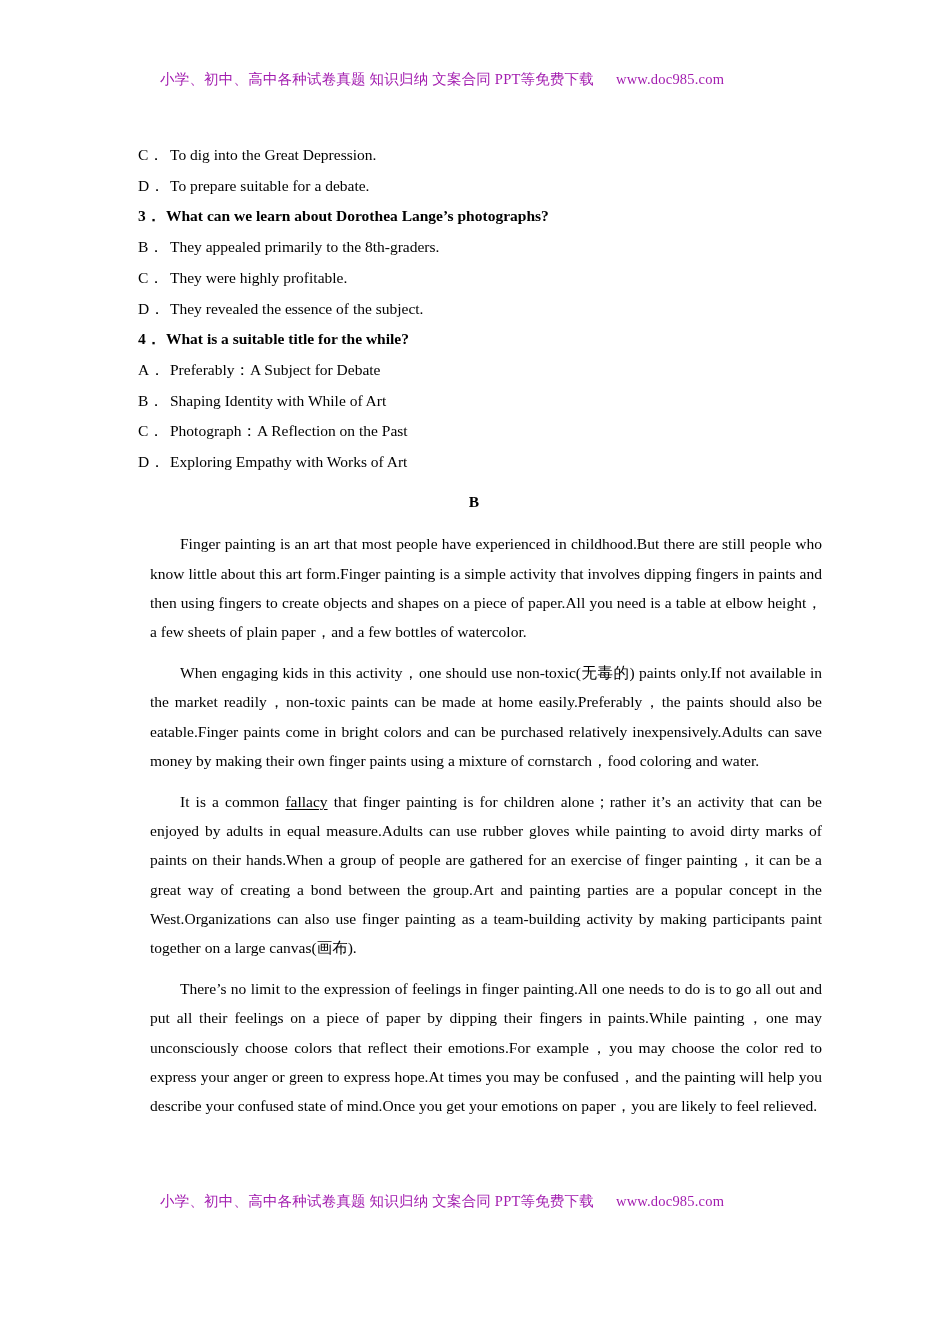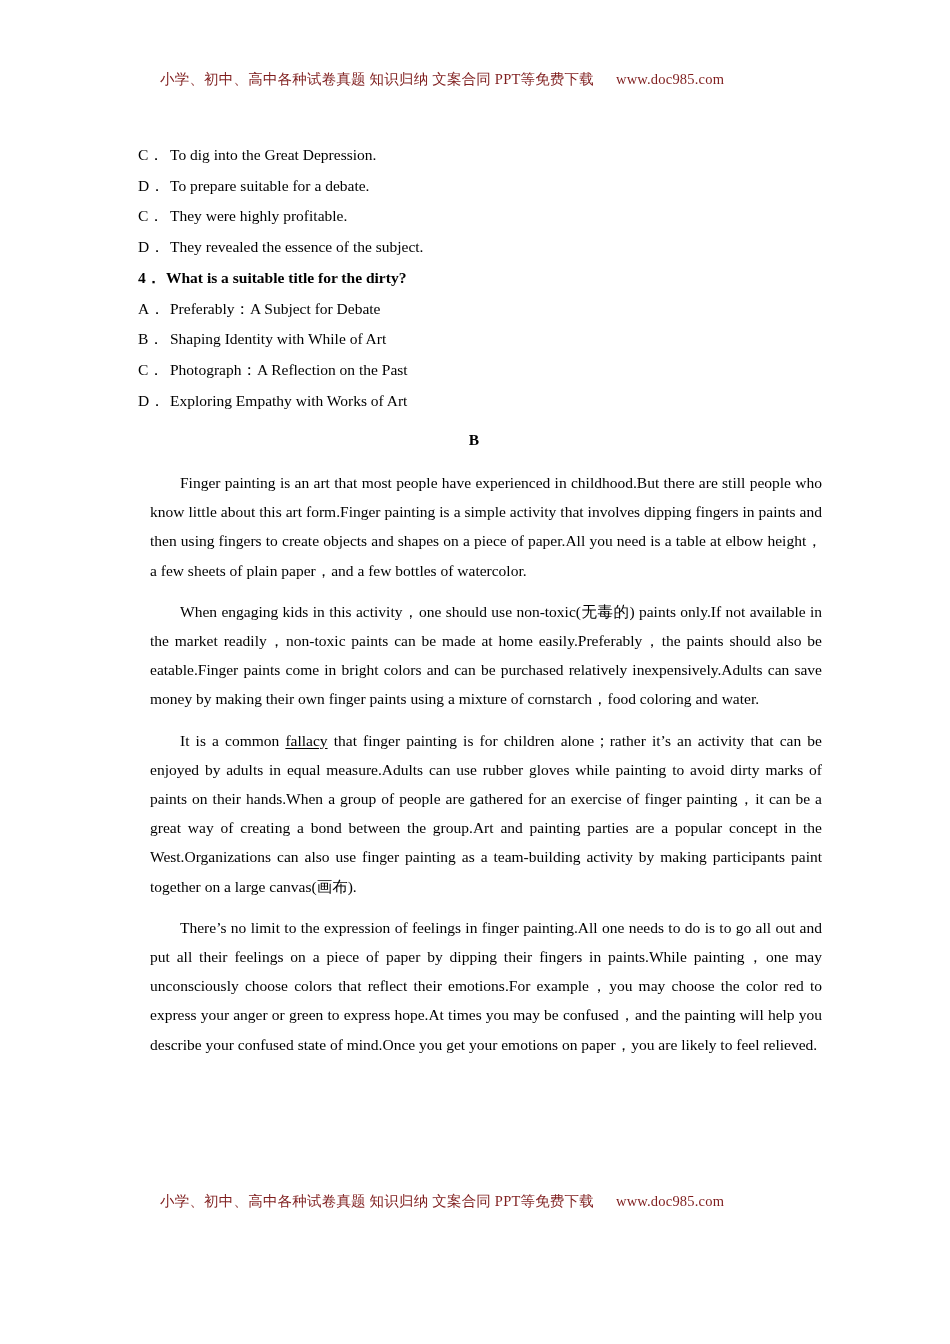--- a/index.html
+++ b/index.html
@@ -20,21 +20,21 @@
     left: 0;
     top: 0;
     width: 950px;
     height: 1344px;
   }
   
   .watermark {
     position: absolute;
     left: 160px;
     font-size: 14.5px;
-    color: #7f1d1d;
+    color: #a21caf;
     white-space: nowrap;
     letter-spacing: 0.2px;
   }
   .watermark .gap {
     display: inline-block;
     width: 22px;
   }
   #wm-top { top: 70px; }
   #wm-bottom { top: 1192px; }
 
@@ -97,25 +97,27 @@
   <div class="watermark" id="wm-top">
     <span>小学、初中、高中各种试卷真题 知识归纳 文案合同 PPT等免费下载</span><span class="gap"></span><span>www.doc985.com</span>
   </div>
 
   <div class="content">
 
     <div class="opt"><span class="marker">C．</span><span>To dig into the Great Depression.</span></div>
 
     <div class="opt"><span class="marker">D．</span><span>To prepare suitable for a debate.</span></div>
 
+    <div class="qnum"><span class="marker-q">3．</span><span>What can we learn about Dorothea Lange’s photographs?</span></div>
 
+    <div class="opt"><span class="marker">B．</span><span>They appealed primarily to the 8th-graders.</span></div>
     <div class="opt"><span class="marker">C．</span><span>They were highly profitable.</span></div>
     <div class="opt"><span class="marker">D．</span><span>They revealed the essence of the subject.</span></div>
 
-    <div class="qnum"><span class="marker-q">4．</span><span>What is a suitable title for the dirty?</span></div>
+    <div class="qnum"><span class="marker-q">4．</span><span>What is a suitable title for the while?</span></div>
 
     <div class="opt"><span class="marker">A．</span><span>Preferably：A Subject for Debate</span></div>
     <div class="opt"><span class="marker">B．</span><span>Shaping Identity with While of Art</span></div>
     <div class="opt"><span class="marker">C．</span><span>Photograph：A Reflection on the Past</span></div>
     <div class="opt"><span class="marker">D．</span><span>Exploring Empathy with Works of Art</span></div>
 
     <div class="section-letter">B</div>
 
     <p class="para">Finger painting is an art that most people have experienced in childhood.But there are still people who know little about this art form.Finger painting is a simple activity that involves dipping fingers in paints and then using fingers to create objects and shapes on a piece of paper.All you need is a table at elbow height，a few sheets of plain paper，and a few bottles of watercolor.</p>
 

